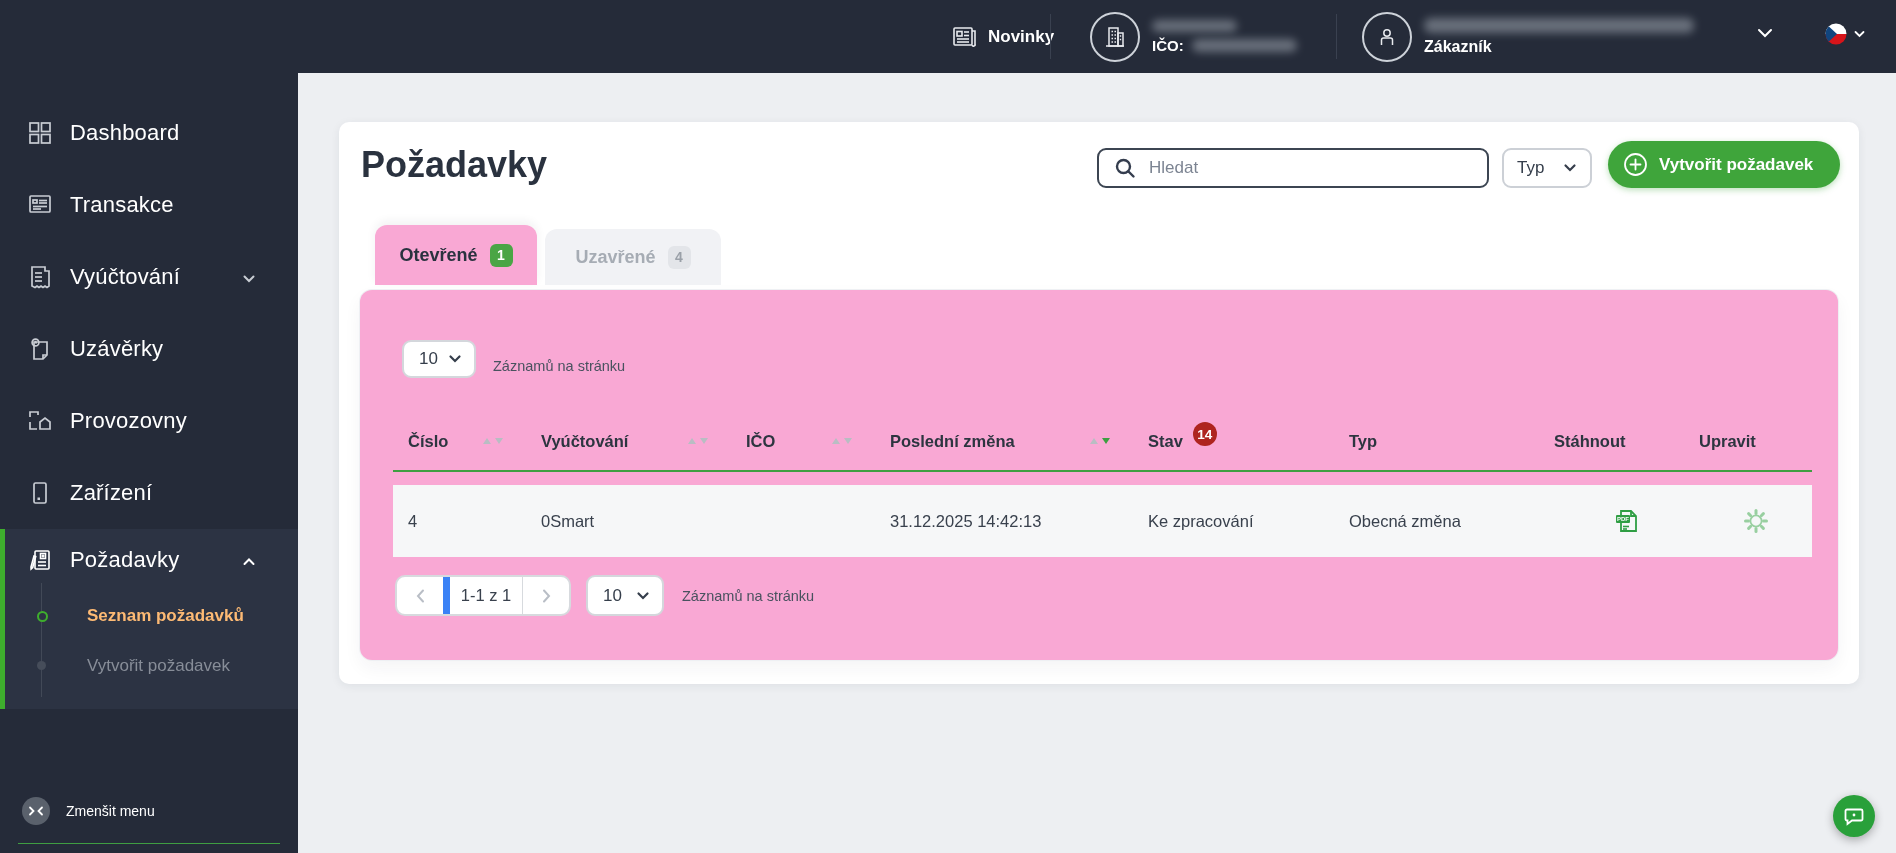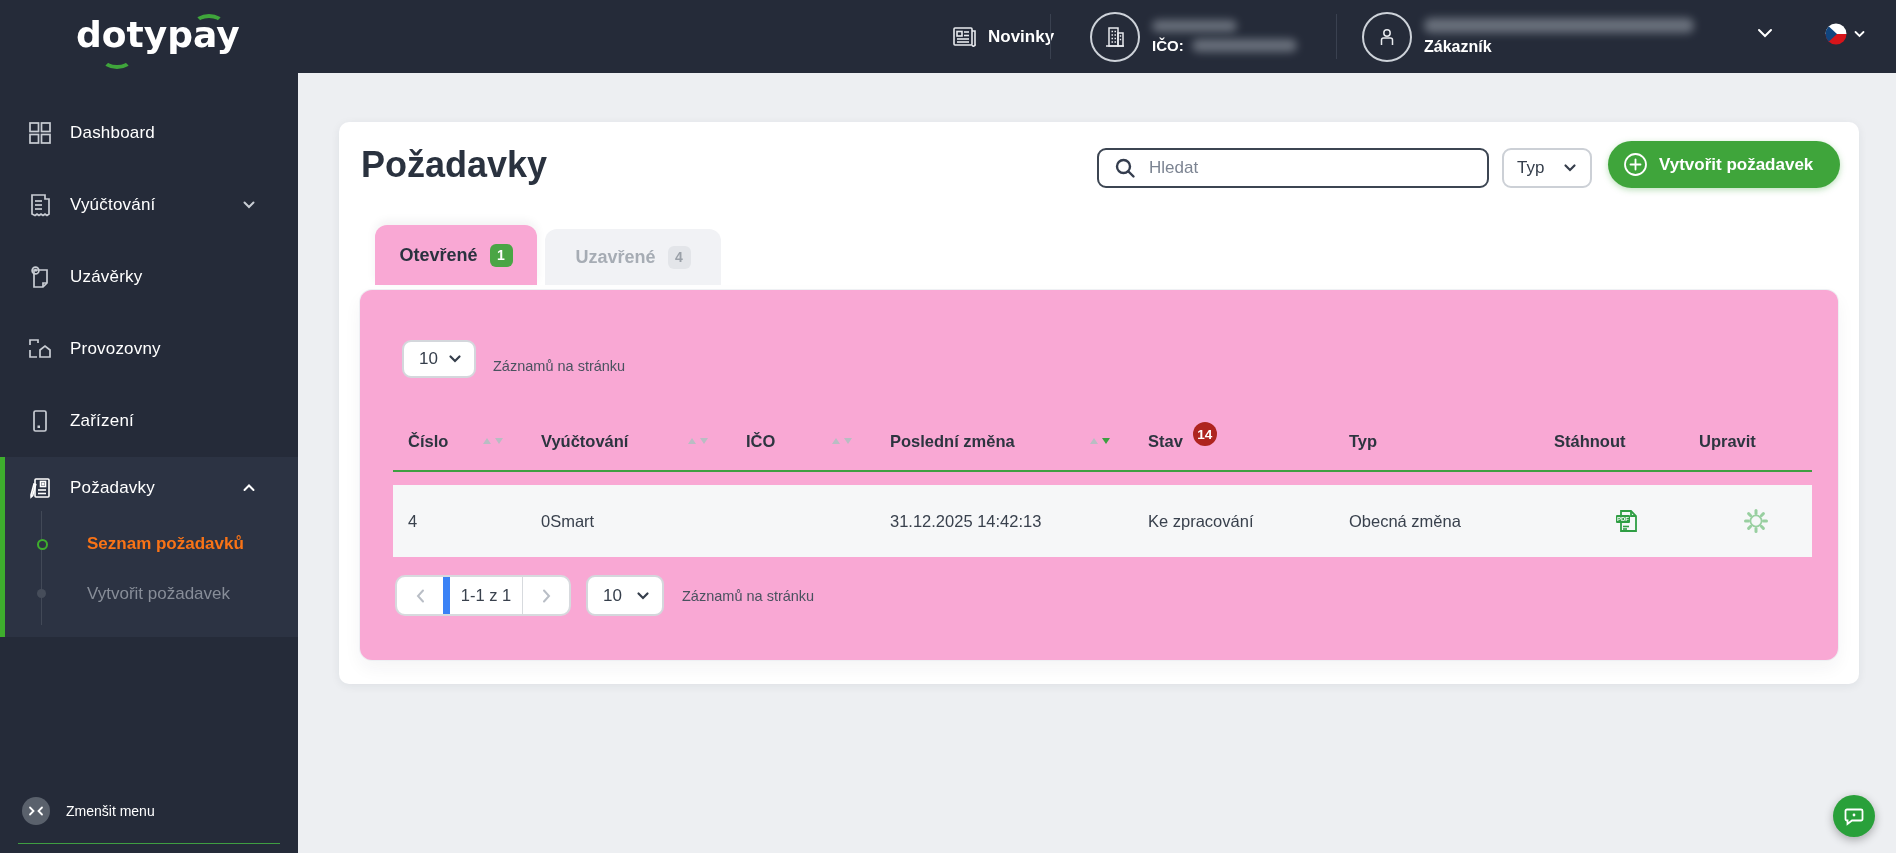--- a/index.html
+++ b/index.html
@@ -19,31 +19,31 @@
   .hcol{display:flex;flex-direction:column;gap:5px;}
   .hlabel{color:#fff;font-weight:bold;font-size:15px;display:flex;align-items:center;gap:8px;}
   .redact{display:inline-block;background:#7a818c;border-radius:7px;filter:blur(4px);opacity:.8;}
   .r-name{width:85px;height:12px;}
   .r-ico{width:105px;height:13px;}
   .r-email{width:270px;height:15px;}
   .chev-big{position:absolute;top:26px;}
   .flagbox{position:absolute;top:22px;display:flex;align-items:center;gap:5px;cursor:pointer;}
   
   .sidebar{position:absolute;left:0;top:73px;width:298px;bottom:0;background:#252b39;z-index:20;}
-  .nav-item{height:72px;display:flex;align-items:center;padding-left:27px;gap:17px;color:#fff;font-size:17px;cursor:pointer;}
+  .nav-item{height:72px;display:flex;align-items:center;padding-left:27px;gap:17px;color:#fff;font-size:22px;cursor:pointer;}
   .nav-item .nlabel{letter-spacing:.2px;}
   .nav-chev{margin-left:auto;margin-right:42px;}
   .nav-list{position:absolute;top:24px;left:0;right:0;}
   .active-group{background:#2c3343;border-left:5px solid #3eae2d;padding-bottom:18px;}
   .active-group .nav-item{height:62px;padding-left:22px;}
   .subnav{position:relative;}
   .subnav:before{content:"";position:absolute;left:36px;top:-8px;bottom:-6px;width:1px;background:#424957;}
   .subitem{height:50px;display:flex;align-items:center;padding-left:82px;position:relative;font-size:17px;cursor:pointer;}
   .subitem .dot{position:absolute;left:32px;top:50%;margin-top:-5px;width:9px;height:9px;border-radius:50%;}
-  .subitem.on{color:#f97316;font-weight:bold;}
+  .subitem.on{color:#fdba74;font-weight:bold;}
   .subitem.on .dot{border:2px solid #3eae2d;background:#2c3343;width:7px;height:7px;}
   .subitem.off{color:#878d98;}
   .subitem.off .dot{background:#464d5a;}
   .collapse-row{position:absolute;left:0;top:716px;height:44px;width:298px;display:flex;align-items:center;gap:16px;padding-left:22px;box-sizing:border-box;color:#fff;font-size:14px;cursor:pointer;}
   .collapse-circle{width:28px;height:28px;border-radius:50%;background:#5a616c;display:flex;align-items:center;justify-content:center;}
   .green-div{position:absolute;left:18px;top:770px;width:262px;height:1px;background:#3f9e42;}
   
   .card{position:absolute;left:339px;top:122px;width:1520px;height:562px;background:#fff;border-radius:10px;box-shadow:0 2px 10px rgba(35,42,56,.07);}
   .page-title{position:absolute;left:22px;top:22px;margin:0;font-size:36px;font-weight:bold;color:#2a323f;}
   .search-box{position:absolute;left:758px;top:26px;width:392px;height:40px;border:2px solid #3c4552;border-radius:9px;box-sizing:border-box;display:flex;align-items:center;background:#fff;}
@@ -83,25 +83,20 @@
   .pg-label{position:absolute;left:322px;top:298px;font-size:14.5px;color:#49525f;}
   
   .chat-fab{position:absolute;left:1833px;top:795px;width:42px;height:42px;border-radius:50%;background:#29a03a;display:flex;align-items:center;justify-content:center;box-shadow:0 3px 10px rgba(0,0,0,.3);cursor:pointer;z-index:40;}
 </style>
 </head>
 <body>
 
 <div class="app">
 
   <header class="topbar">
-    <div class="logo">
-      <span class="logo-text">dotypay</span>
-      <i class="arc arc-under"></i>
-      <i class="arc arc-over"></i>
-    </div>
 
     <div class="hitem" style="left:952px;">
       <svg width="26" height="24" viewBox="0 0 26 24" fill="none" stroke="#e8eaee" stroke-width="1.6">
         <rect x="2" y="3" width="18" height="17" rx="1"></rect>
         <path d="M20 6 h3 v13 a1.5 1.5 0 0 1 -3 1"></path>
         <rect x="5" y="6.5" width="5" height="4.5"></rect>
         <line x1="12" y1="7" x2="17" y2="7"></line>
           <line x1="12" y1="10.5" x2="17" y2="10.5"></line>
         <line x1="5" y1="14" x2="17" y2="14"></line>
           <line x1="5" y1="17" x2="17" y2="17"></line>
@@ -184,20 +179,31 @@
       <div class="nav-item">
         <svg width="26" height="26" viewBox="0 0 26 26" fill="none" stroke="#c9cdd4" stroke-width="1.7">
           <rect x="3" y="3" width="8.5" height="8.5"></rect>
             <rect x="14.5" y="3" width="8.5" height="8.5"></rect>
           <rect x="3" y="14.5" width="8.5" height="8.5"></rect>
             <rect x="14.5" y="14.5" width="8.5" height="8.5"></rect>
         </svg>
         <span class="nlabel">Dashboard</span>
       </div>
 
+      <div class="nav-item">
+        <svg width="26" height="26" viewBox="0 0 26 26" fill="none" stroke="#c9cdd4" stroke-width="1.7">
+          <rect x="3" y="4" width="20" height="16" rx="1"></rect>
+          <rect x="6" y="8" width="4" height="3"></rect>
+          <line x1="12" y1="8.5" x2="20" y2="8.5"></line>
+            <line x1="12" y1="11" x2="20" y2="11"></line>
+          <line x1="6" y1="14.5" x2="20" y2="14.5"></line>
+            <line x1="6" y1="17" x2="14" y2="17"></line>
+        </svg>
+        <span class="nlabel">Transakce</span>
+      </div>
 
       <div class="nav-item">
         <svg width="26" height="26" viewBox="0 0 26 26" fill="none" stroke="#c9cdd4" stroke-width="1.7">
           <path d="M5 3 h13 v4 h4 v15 l-2 1.5 -2 -1.5 -2 1.5 -2 -1.5 -2 1.5 -2 -1.5 -2 1.5 -3 -1.5 z"></path>
           <line x1="8" y1="9" x2="15" y2="9"></line>
             <line x1="8" y1="13" x2="15" y2="13"></line>
             <line x1="8" y1="17" x2="15" y2="17"></line>
         </svg>
         <span class="nlabel">Vyúčtování</span>
         <span class="nav-chev">

